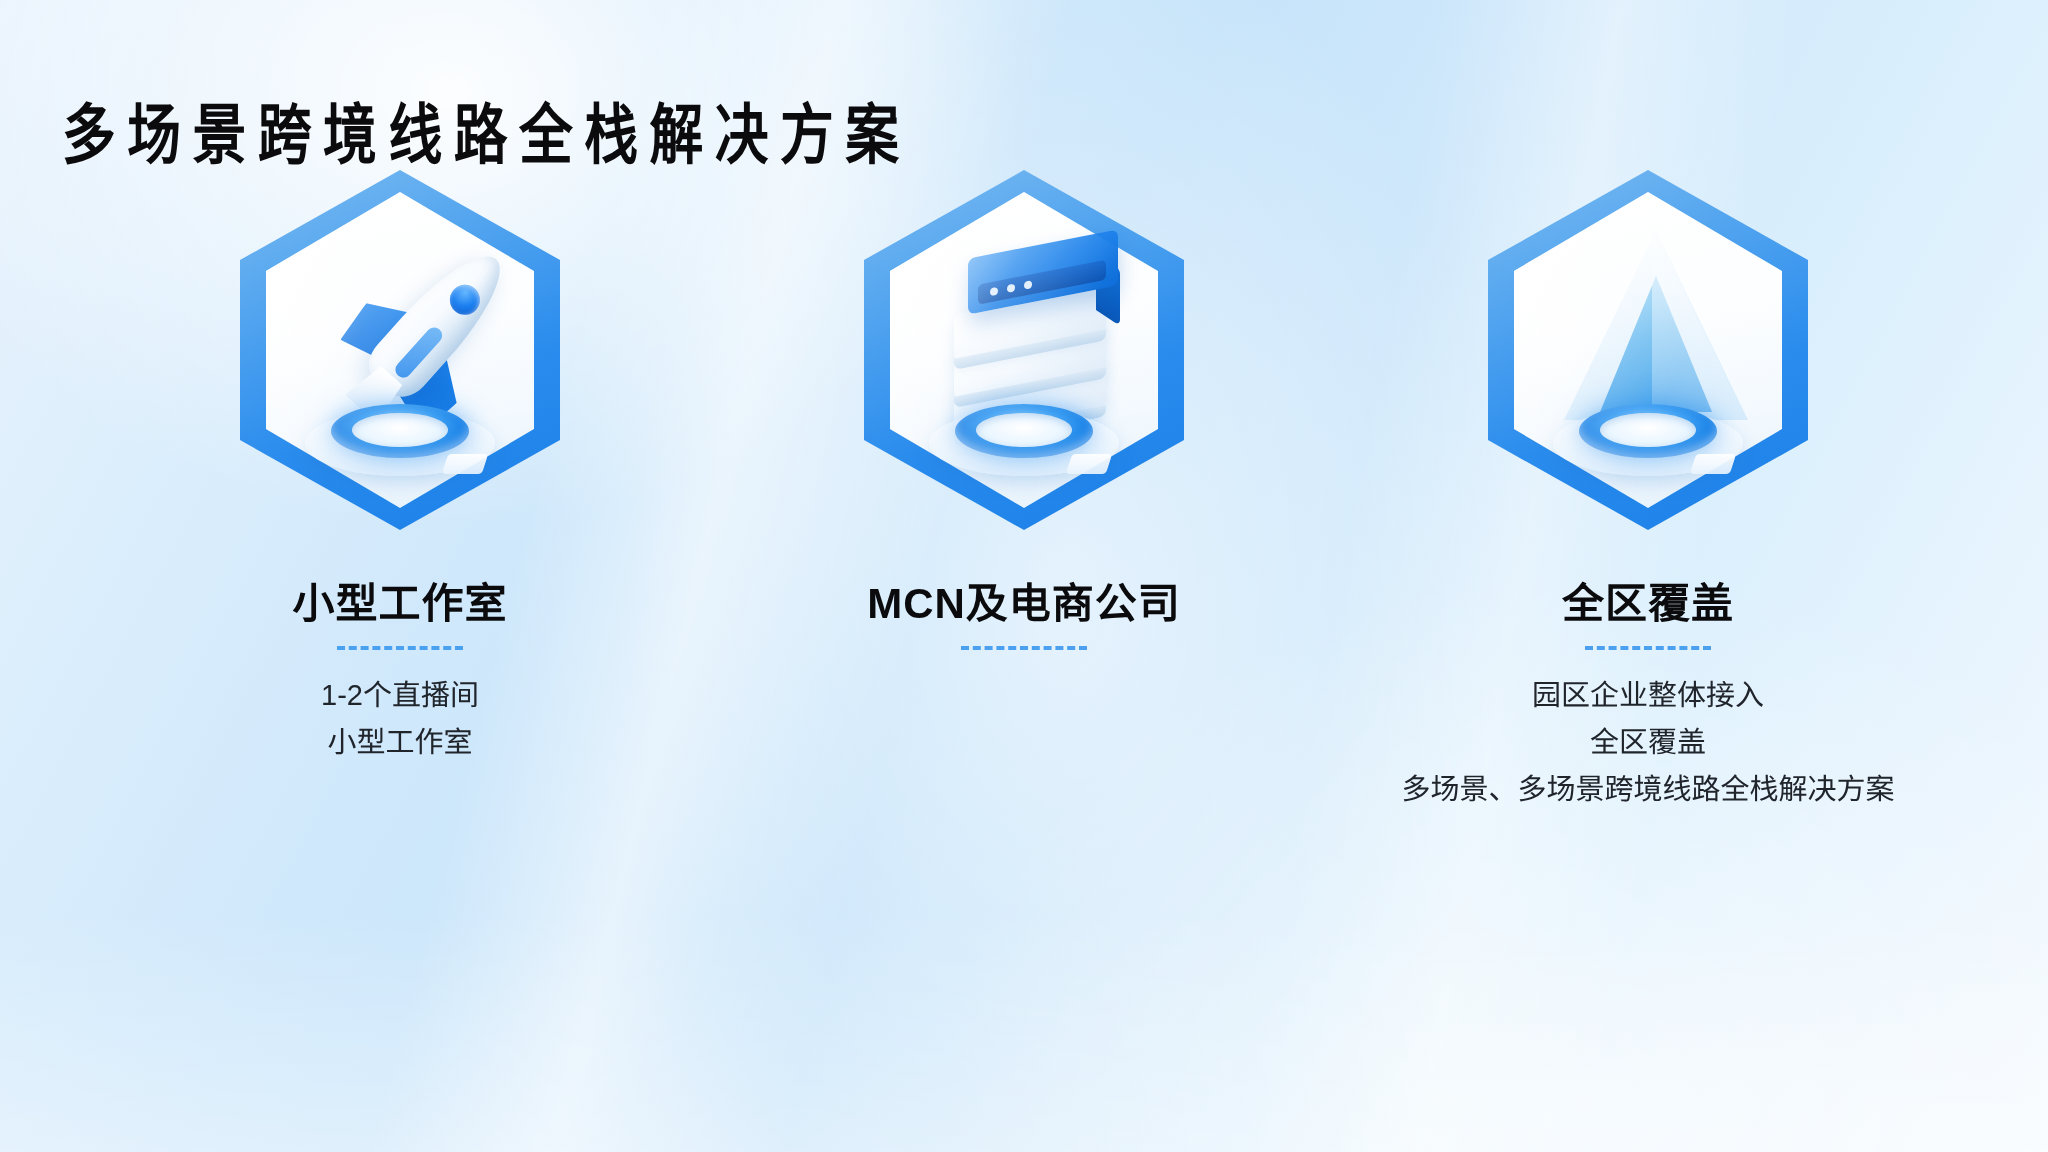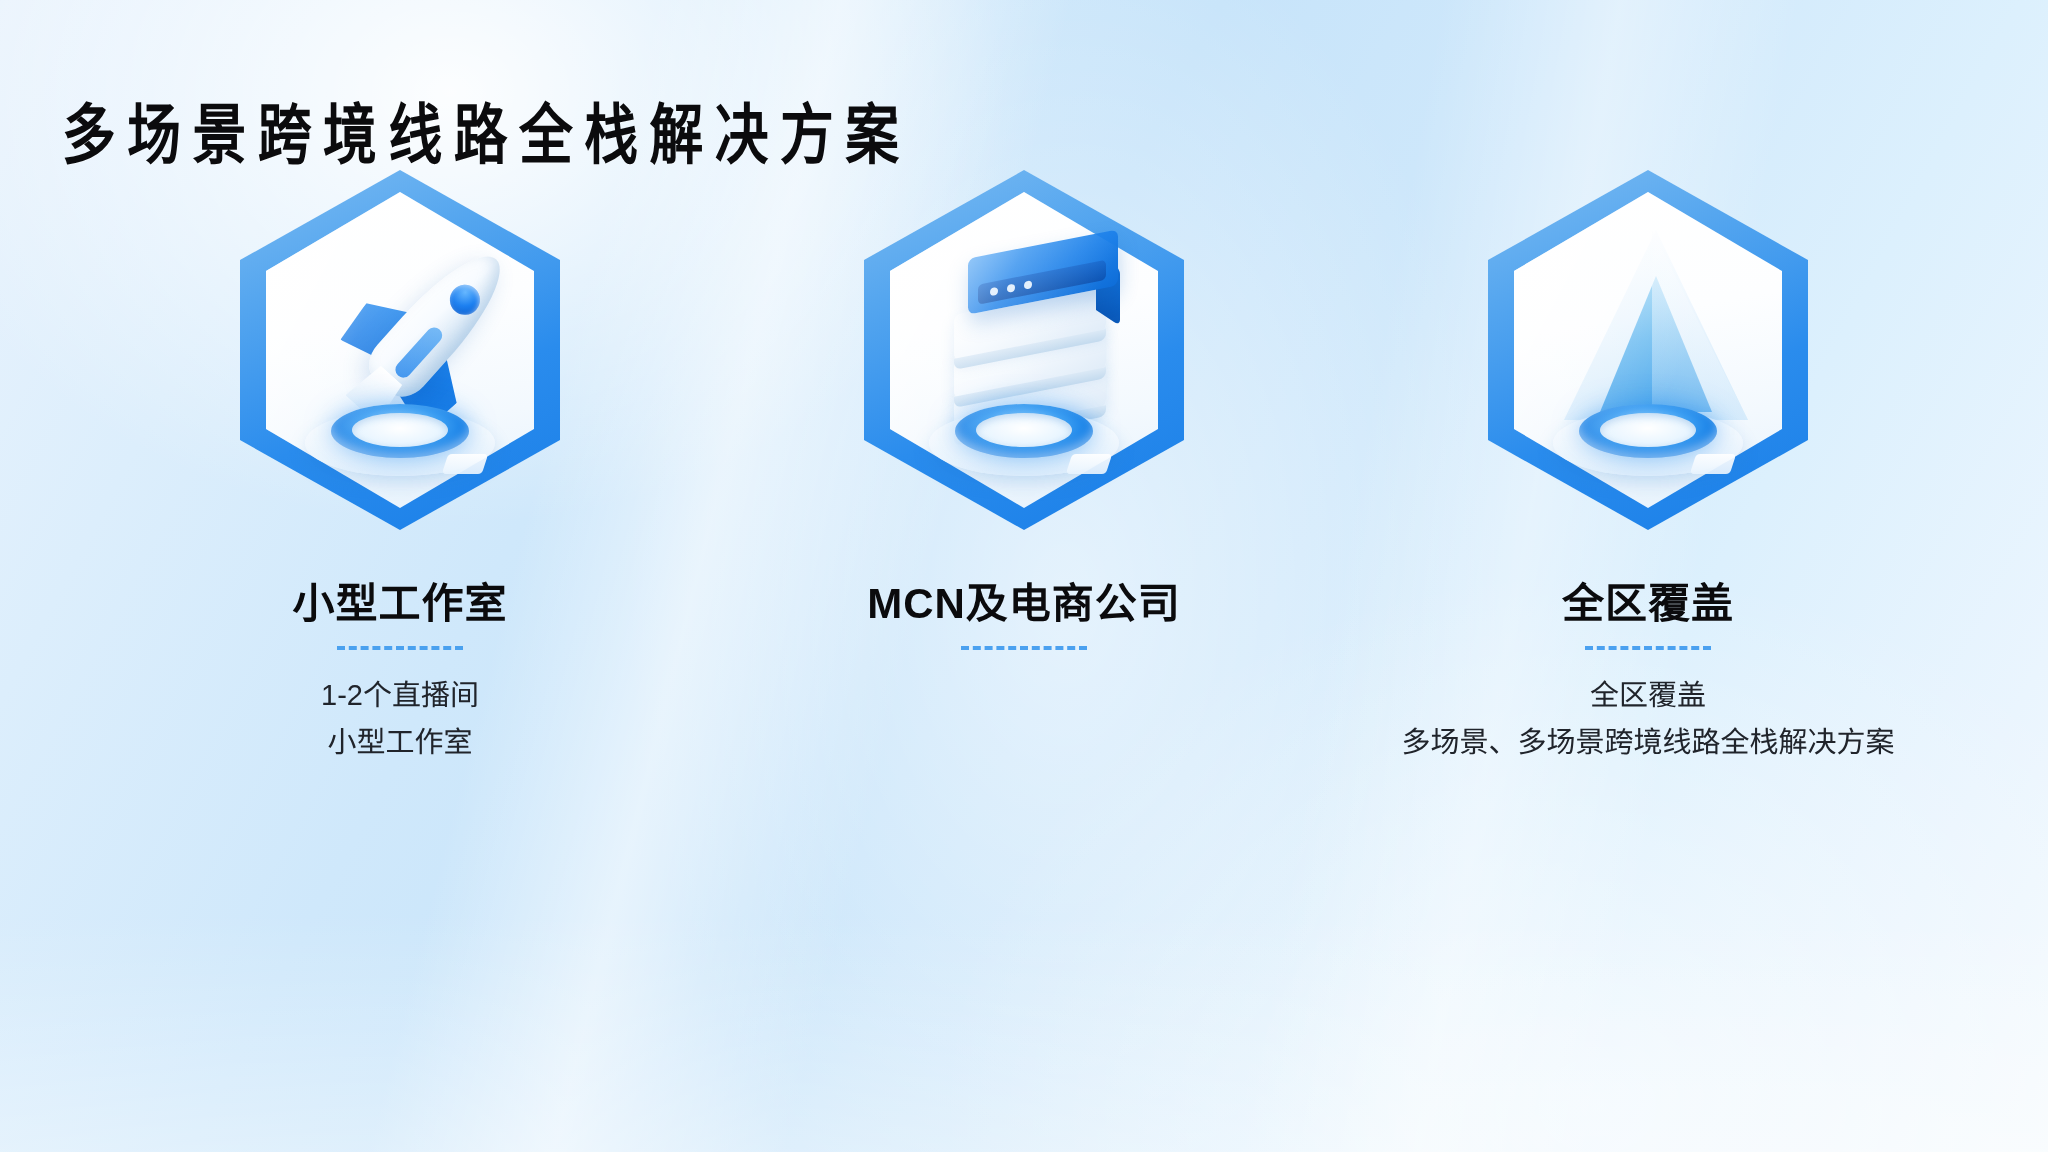--- a/index.html
+++ b/index.html
@@ -444,19 +444,20 @@
           </div>
         </div>
         <div class="hex-sheen"></div>
       </div>
 
       <div class="card-title">全区覆盖</div>
 
       <div class="divider"></div>
 
       <div class="card-desc">
+        <div>园区企业整体接入</div>
         <div>全区覆盖</div>
         <div>多场景、多场景跨境线路全栈解决方案</div>
       </div>
     </div>
 
   </div>
 </div>
 
 </body></html>

